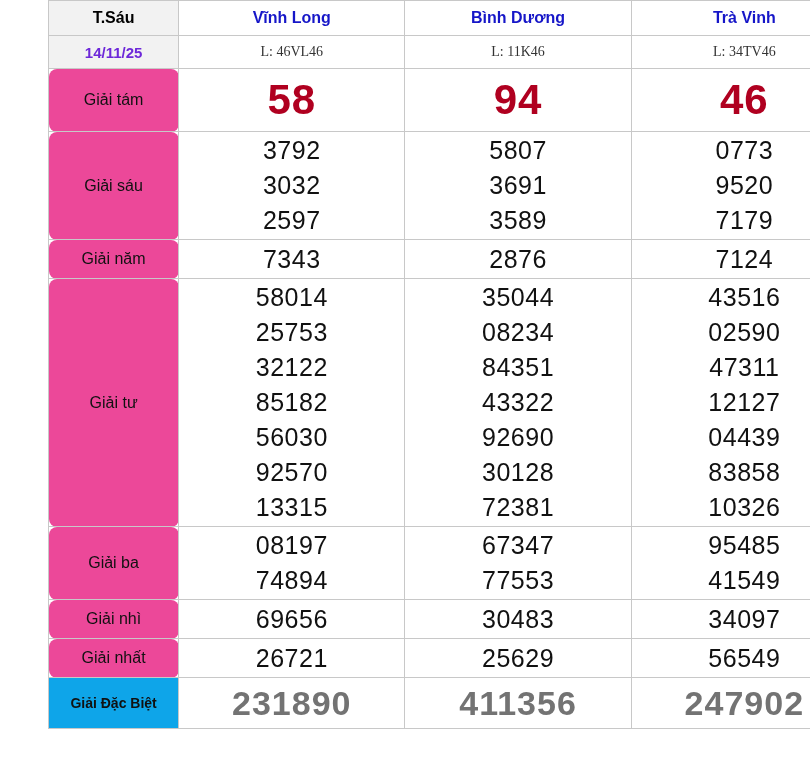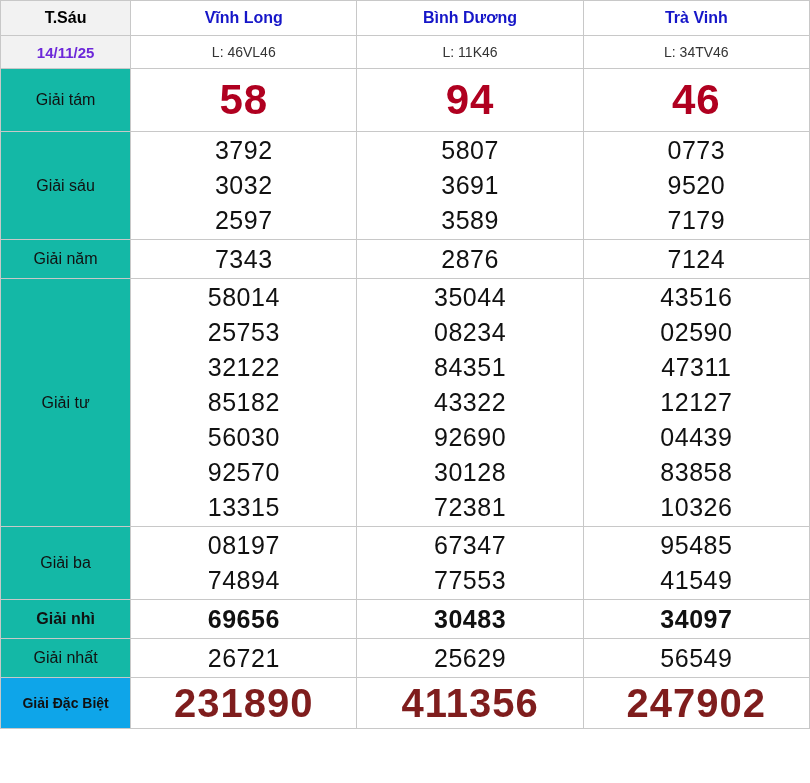--- a/index.html
+++ b/index.html
@@ -11,20 +11,21 @@
     width: 810px;
     height: 783px;
     font-family: "Liberation Sans", sans-serif;
     overflow: hidden;
   }
   .lottery-wrap {
     width: 810px;
     height: 783px;
     box-sizing: border-box;
     background: #ffffff;
+    padding-left: 48px;
   }
   table.lottery {
     width: 810px;
     border-collapse: collapse;
     table-layout: fixed;
   }
   table.lottery td, table.lottery th {
     border: 1px solid #c8c8c8;
     text-align: center;
     vertical-align: middle;
@@ -54,26 +55,28 @@
     font-size: 15px;
     font-weight: bold;
     color: #6d28d9;
     height: 32px;
   }
   .code-cell {
     background: #ffffff;
     font-size: 14px;
     color: #333333;
     height: 32px;
+    font-family: Liberation Serif, serif;
   }
   
   .lbl {
-    background: #14b8a6;
+    background: #ec4899;
     font-size: 16px;
     color: #111111;
+    border-radius: 8px;
   }
   .lbl-special {
     background: #0ea5e9;
     font-size: 14px;
     font-weight: bold;
     color: #111111;
   }
   
   .nums {
     background: #ffffff;
@@ -85,33 +88,33 @@
   }
   .nums .n { display: block; }
   .big-red {
     color: #b00020;
     font-size: 42px;
     font-weight: bold;
     line-height: 52px;
     letter-spacing: 1px;
   }
   .special-red {
-    color: #7f1d1d;
-    font-size: 40px;
+    color: #737373;
+    font-size: 34px;
     font-weight: bold;
     line-height: 44px;
     letter-spacing: 1px;
   }
   .r-g8 td { height: 62px; }
   .r-g7 td { height: 38px; }
   .r-g6 td { height: 107px; }
   .r-g5 td { height: 38px; margin-top: 8px; }
   .r-g4 td { height: 247px; }
   .r-g3 td { height: 72px; }
-  .r-g2 td { height: 38px; font-weight: bold; }
+  .r-g2 td { height: 38px; }
   .r-g1 td { height: 38px; }
   .r-db td { height: 50px; }
 </style>
 </head>
 <body>
 
 <div class="lottery-wrap">
   <table class="lottery">
     <colgroup>
       <col class="c-label">

